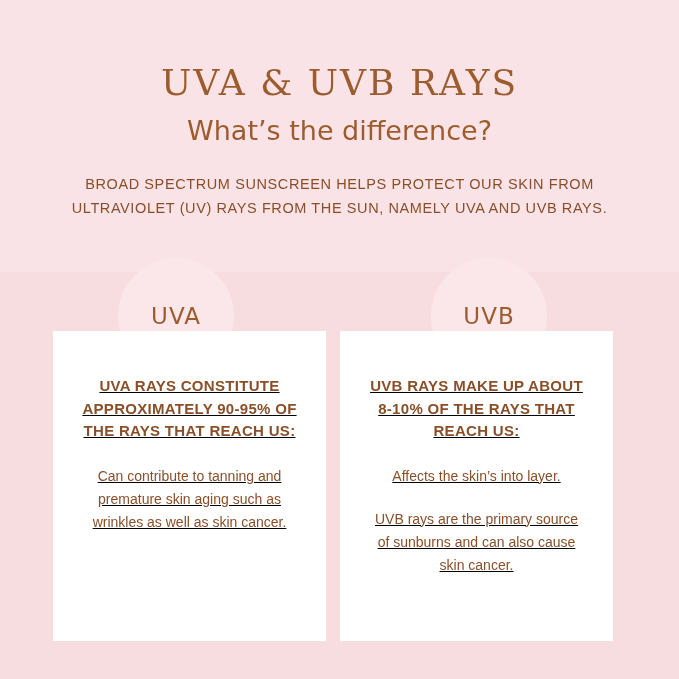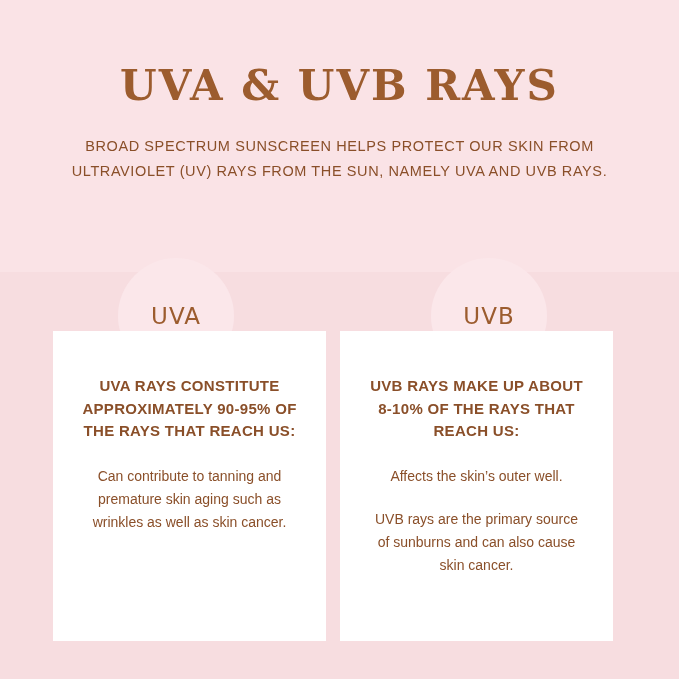--- a/index.html
+++ b/index.html
@@ -30,23 +30,23 @@
     background: #fae3e6;
   }
   .content {
     position: relative;
     z-index: 3;
   }
   .title {
     text-align: center;
     color: #9c5c2e;
     font-family: "DejaVu Serif", serif;
-    font-size: 42px;
+    font-size: 36px;
     letter-spacing: 2px;
-    font-weight: 700;
+    font-weight: 400;
     margin: 0;
     padding-top: 62px;
     line-height: 1.15;
   }
   .subtitle {
     text-align: center;
     color: #9c5c2e;
     font-family: "DejaVu Sans", sans-serif;
     font-size: 27px;
     font-weight: 400;
@@ -95,20 +95,21 @@
   
   .cards {
     position: absolute;
     left: 0;
     top: 331px;
     width: 666px;
     z-index: 4;
     display: flex;
     justify-content: center;
     gap: 14px;
+    text-decoration: underline;
   }
   .card {
     background: #ffffff;
     width: 273px;
     min-height: 310px;
     box-sizing: border-box;
     padding: 44px 28px 28px 28px;
     text-align: center;
   }
   .card-heading {
@@ -131,20 +132,21 @@
 </style>
 </head>
 <body>
 
 <div class="infographic">
 
   <div class="top-band"></div>
 
   <div class="content">
     <h1 class="title">UVA &amp; UVB RAYS</h1>
+    <div class="subtitle">What’s the difference?</div>
     <div class="intro">BROAD SPECTRUM SUNSCREEN HELPS PROTECT OUR SKIN FROM ULTRAVIOLET (UV) RAYS FROM THE SUN, NAMELY UVA AND UVB RAYS.</div>
   </div>
 
   <div class="circles">
     <div class="circle right">
       <span class="circle-label">UVB</span>
     </div>
     <div class="circle left">
       <span class="circle-label">UVA</span>
     </div>
@@ -152,19 +154,19 @@
 
   <div class="cards">
 
     <div class="card">
       <div class="card-heading">UVA RAYS CONSTITUTE APPROXIMATELY 90-95% OF THE RAYS THAT REACH US:</div>
       <p class="card-para">Can contribute to tanning and premature skin aging such as wrinkles as well as skin cancer.</p>
     </div>
 
     <div class="card">
       <div class="card-heading">UVB RAYS MAKE UP ABOUT 8-10% OF THE RAYS THAT REACH US:</div>
-      <p class="card-para">Affects the skin’s outer well.</p>
+      <p class="card-para">Affects the skin’s into layer.</p>
       <p class="card-para">UVB rays are the primary source of sunburns and can also cause skin cancer.</p>
     </div>
 
   </div>
 
 </div>
 
 </body></html>

